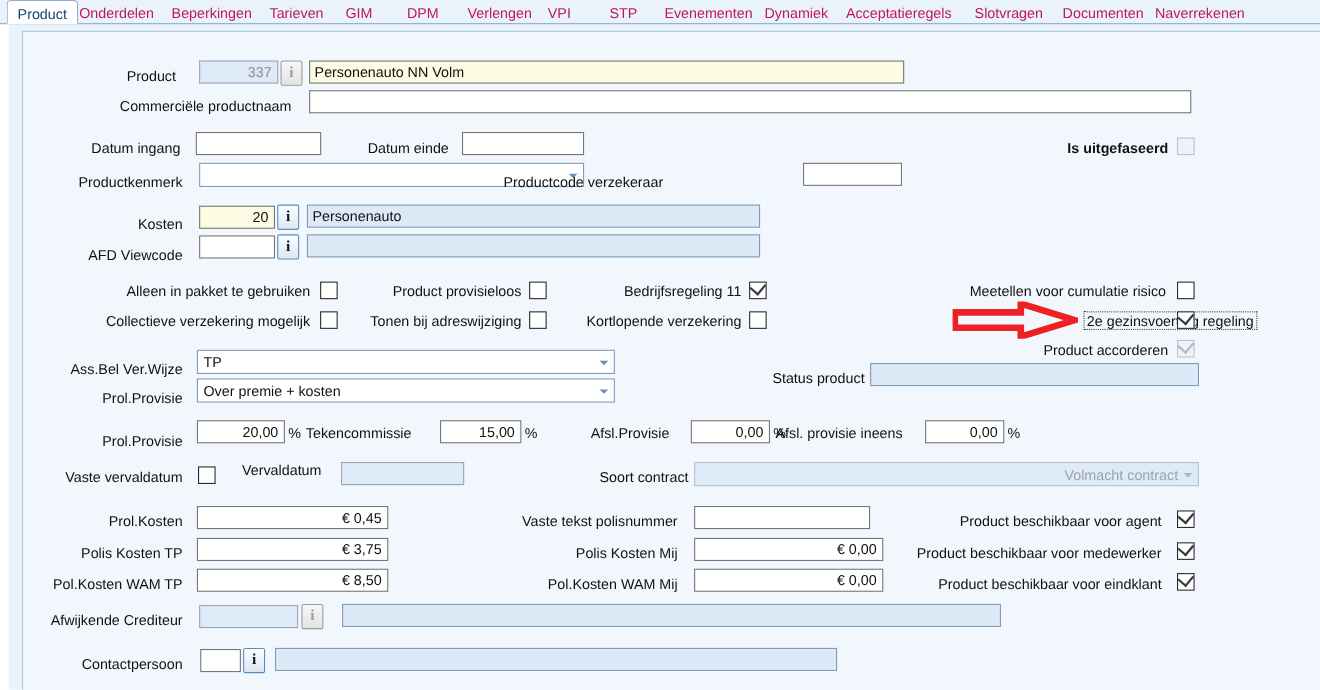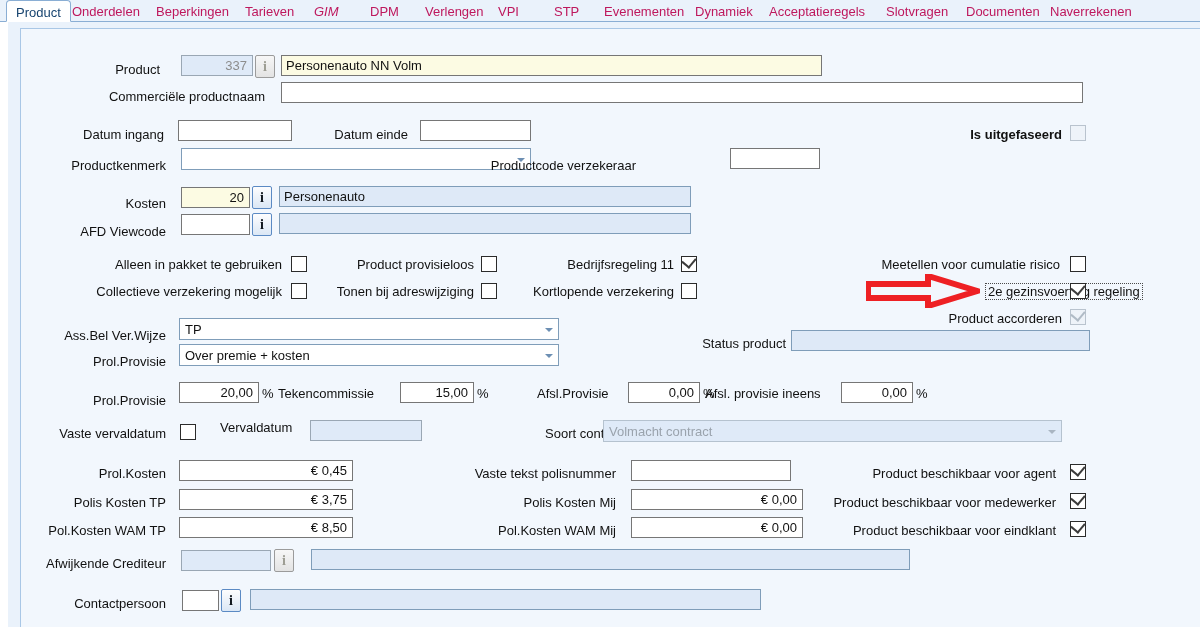--- a/index.html
+++ b/index.html
@@ -151,21 +151,21 @@
 <body>
 
 <div class="panel-outer"></div>
 <div class="panel"></div>
 
 <div class="tabbar">
   <div class="tab active" style="left:6px;"><span>Product</span></div>
   <div class="tab" style="left:63px;"><span>Onderdelen</span></div>
   <div class="tab" style="left:147px;"><span>Beperkingen</span></div>
   <div class="tab" style="left:236px;"><span>Tarieven</span></div>
-  <div class="tab" style="left:305px;font-style:italic;"><span>GIM</span></div>
+  <div class="tab" style="left:305px;"><span>GIM</span></div>
   <div class="tab" style="left:361px;"><span>DPM</span></div>
   <div class="tab" style="left:416px;"><span>Verlengen</span></div>
   <div class="tab" style="left:489px;"><span>VPI</span></div>
   <div class="tab" style="left:545px;"><span>STP</span></div>
   <div class="tab" style="left:595px;"><span>Evenementen</span></div>
   <div class="tab" style="left:686px;"><span>Dynamiek</span></div>
   <div class="tab" style="left:760px;"><span>Acceptatieregels</span></div>
   <div class="tab" style="left:877px;"><span>Slotvragen</span></div>
   <div class="tab" style="left:957px;"><span>Documenten</span></div>
   <div class="tab" style="left:1041px;"><span>Naverrekenen</span></div>
@@ -186,21 +186,21 @@
 <div class="lbl" style="left:300px; top:127px; width:108px;">Datum einde</div>
 <div class="inp" style="left:420px; top:120px; width:111px;"></div>
 <div class="lbl" style="left:900px; top:127px; width:162px;font-weight:bold;">Is uitgefaseerd</div>
 <div class="cb disabled" style="left:1070px; top:125px;"></div>
 
 <div class="lbl" style="left:48px; top:158px; width:118px;">Productkenmerk</div>
 <div class="sel" style="left:181px; top:148px; width:350px;">
   <span></span>
   <span class="arw"></span>
 </div>
-<div class="lbl" style="left:464px; top:158px; width:172px;">Productcode verzekeraar</div>
+<div class="lbl" style="left:431px; top:158px; width:172px;">Productcode verzekeraar</div>
 <div class="inp" style="left:730px; top:148px; width:90px;"></div>
 
 <div class="lbl" style="left:60px; top:196px; width:106px;">Kosten</div>
 <div class="inp num yellow" style="left:181px; top:187px; width:69px;">20</div>
 <div class="ibtn active" style="left:252px; top:186px;">
     <span class="glyph">i</span>
   </div>
 <div class="inp blue" style="left:279px; top:186px; width:412px;">Personenauto</div>
 
 <div class="lbl" style="left:60px; top:224px; width:106px;">AFD Viewcode</div>
@@ -270,21 +270,21 @@
 <div class="lbl left" style="left:705px; top:386px; width:150px;">Afsl. provisie ineens</div>
 <div class="inp num" style="left:841px; top:382px; width:72px;">0,00</div>
 <div class="pct" style="left:916px; top:386px;">%</div>
 
 <div class="lbl" style="left:40px; top:426px; width:126px;">Vaste vervaldatum</div>
 <div class="cb" style="left:180px; top:424px;"></div>
 <div class="lbl left" style="left:220px; top:420px; width:110px;">Vervaldatum</div>
 <div class="inp disabled" style="left:310px; top:420px; width:112px;"></div>
 
 <div class="lbl" style="left:470px; top:426px; width:156px;">Soort contract</div>
-<div class="sel disabled" style="left:603px; top:420px; width:459px;">
+<div class="sel disabled" style="left:631px; top:420px; width:459px;text-align:right;">
   <span>Volmacht contract</span>
   <span class="arw"></span>
 </div>
 
 <div class="lbl" style="left:40px; top:466px; width:126px;">Prol.Kosten</div>
 <div class="inp num" style="left:179px; top:460px; width:174px;">€ 0,45</div>
 
 <div class="lbl" style="left:40px; top:495px; width:126px;">Polis Kosten TP</div>
 <div class="inp num" style="left:179px; top:489px; width:174px;">€ 3,75</div>
 

